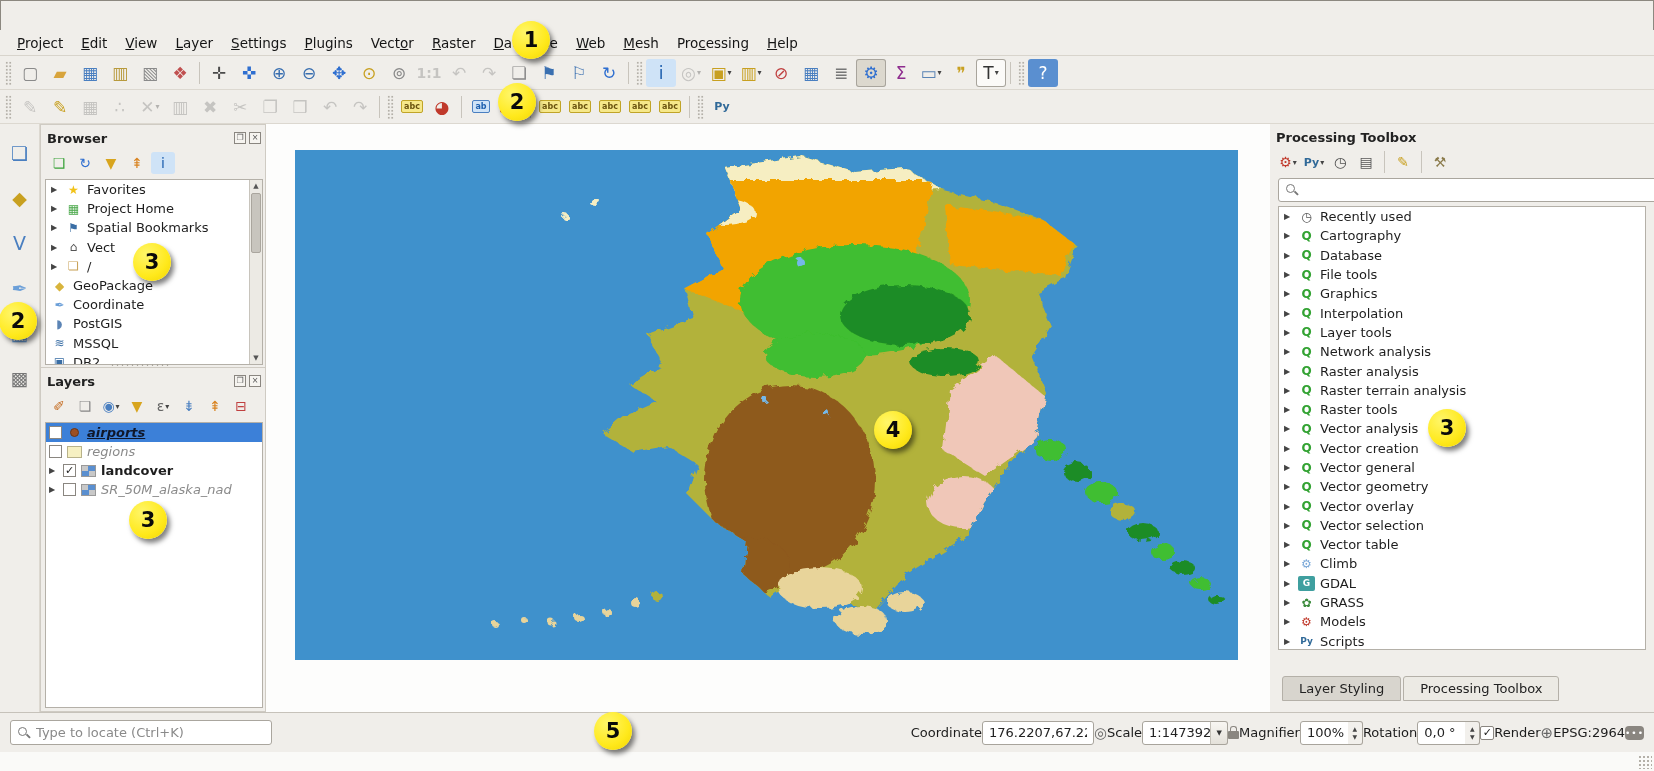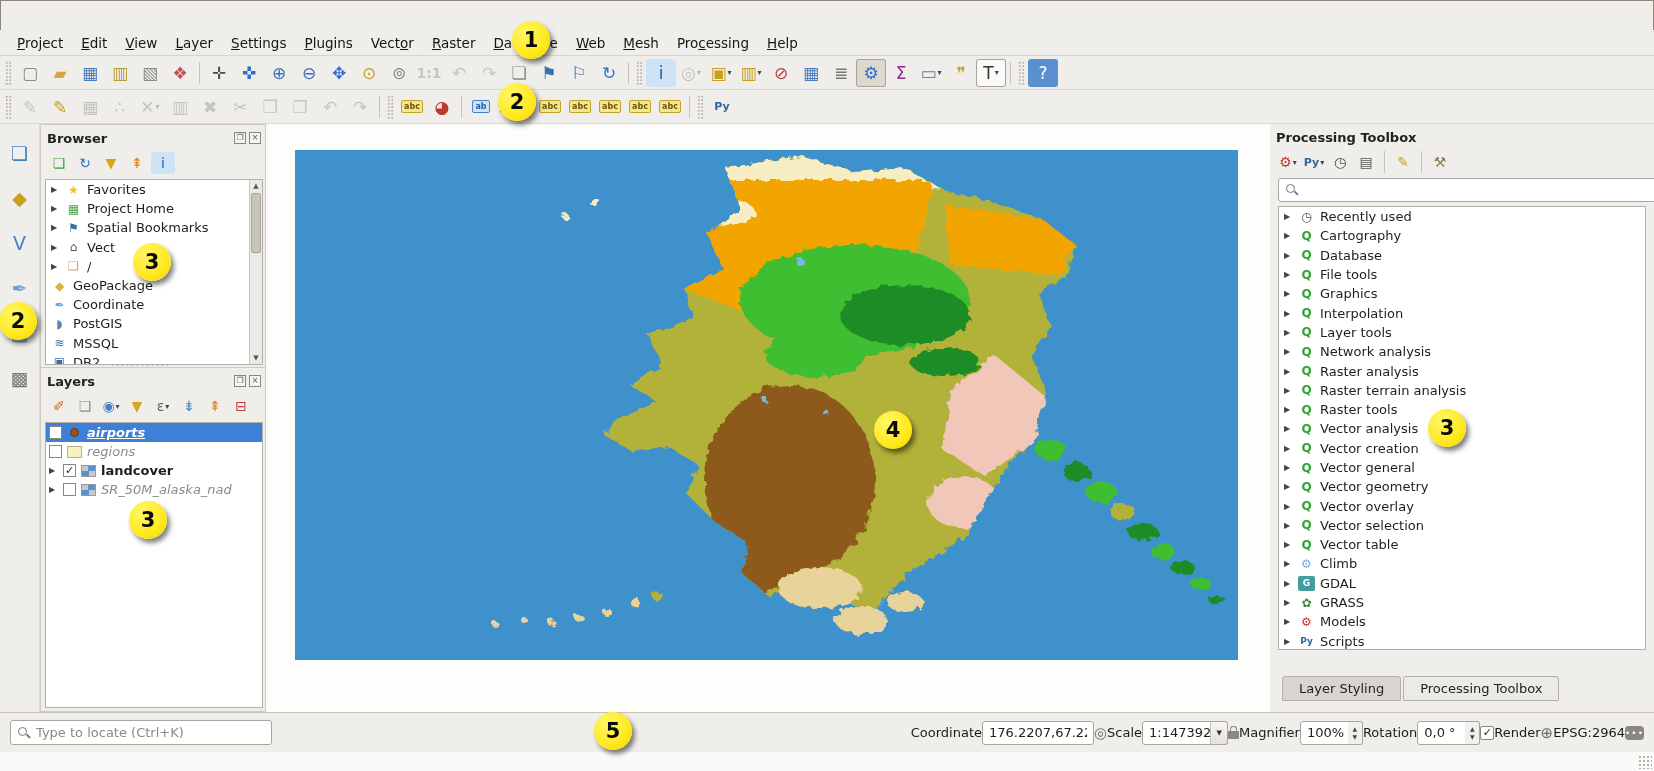--- a/index.html
+++ b/index.html
@@ -78,21 +78,21 @@
   .i-gdal .ticon{background:#3f9f9f;color:#fff;border-radius:2px;font-size:9px;font-weight:bold}
   .i-py .ticon{color:#306998;font-weight:bold;font-size:9px}
   
   .vsb{position:absolute;right:0;top:0;bottom:0;width:13px;background:#eceae4;border-left:1px solid #c8c4bc}
   .vsb .arr{position:absolute;left:0;width:12px;height:12px;font-size:7px;color:#555;text-align:center;line-height:12px}
   .vsb .up{top:0}.vsb .dn{bottom:0}
   .vsb .thumb{position:absolute;left:1px;top:13px;width:10px;height:60px;background:#c8c5be;border:1px solid #aaa69e;border-radius:2px}
   
   .lrow{display:flex;align-items:center;height:19px;padding-left:3px;gap:5px;font-size:13px;color:#1e1e1e}
   .lrow.selected{background:var(--selection)}
-  .lrow.selected .tlabel{color:#ffffff}
+  .lrow.selected .tlabel{color:#0f172a}
   .lrow.it .tlabel{font-style:italic}
   .lrow.un .tlabel{text-decoration:underline}
   .lrow.b .tlabel{font-weight:bold}
   .lrow.gray .tlabel{color:#8a8a8a}
   .chk{width:13px;height:13px;background:#fff;border:1px solid #8a8680;flex:0 0 auto;
     font-size:11px;line-height:11px;text-align:center;color:#222}
   .lrow.on .chk::after{content:"✓"}
   .swatch{width:15px;height:12px;flex:0 0 auto}
   .sw-point .swatch{width:9px;height:9px;border-radius:50%;background:#9c4f22;border:1px solid #6b3413;margin:0 3px}
   .sw-poly .swatch{background:#f6f0c2;border:1px solid #b8b28a}

